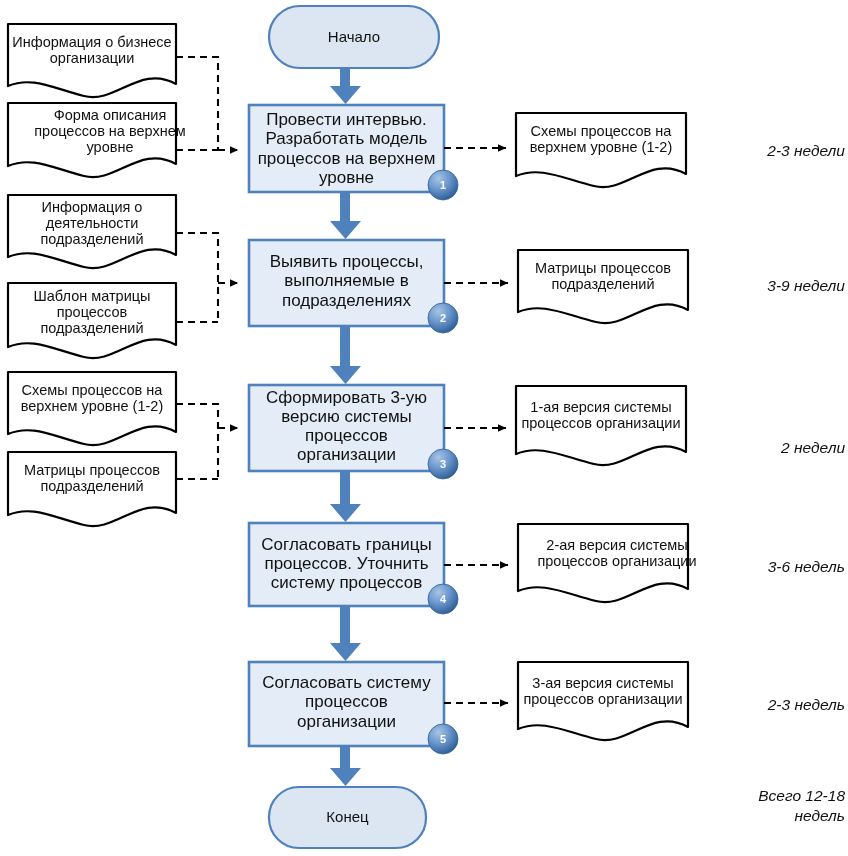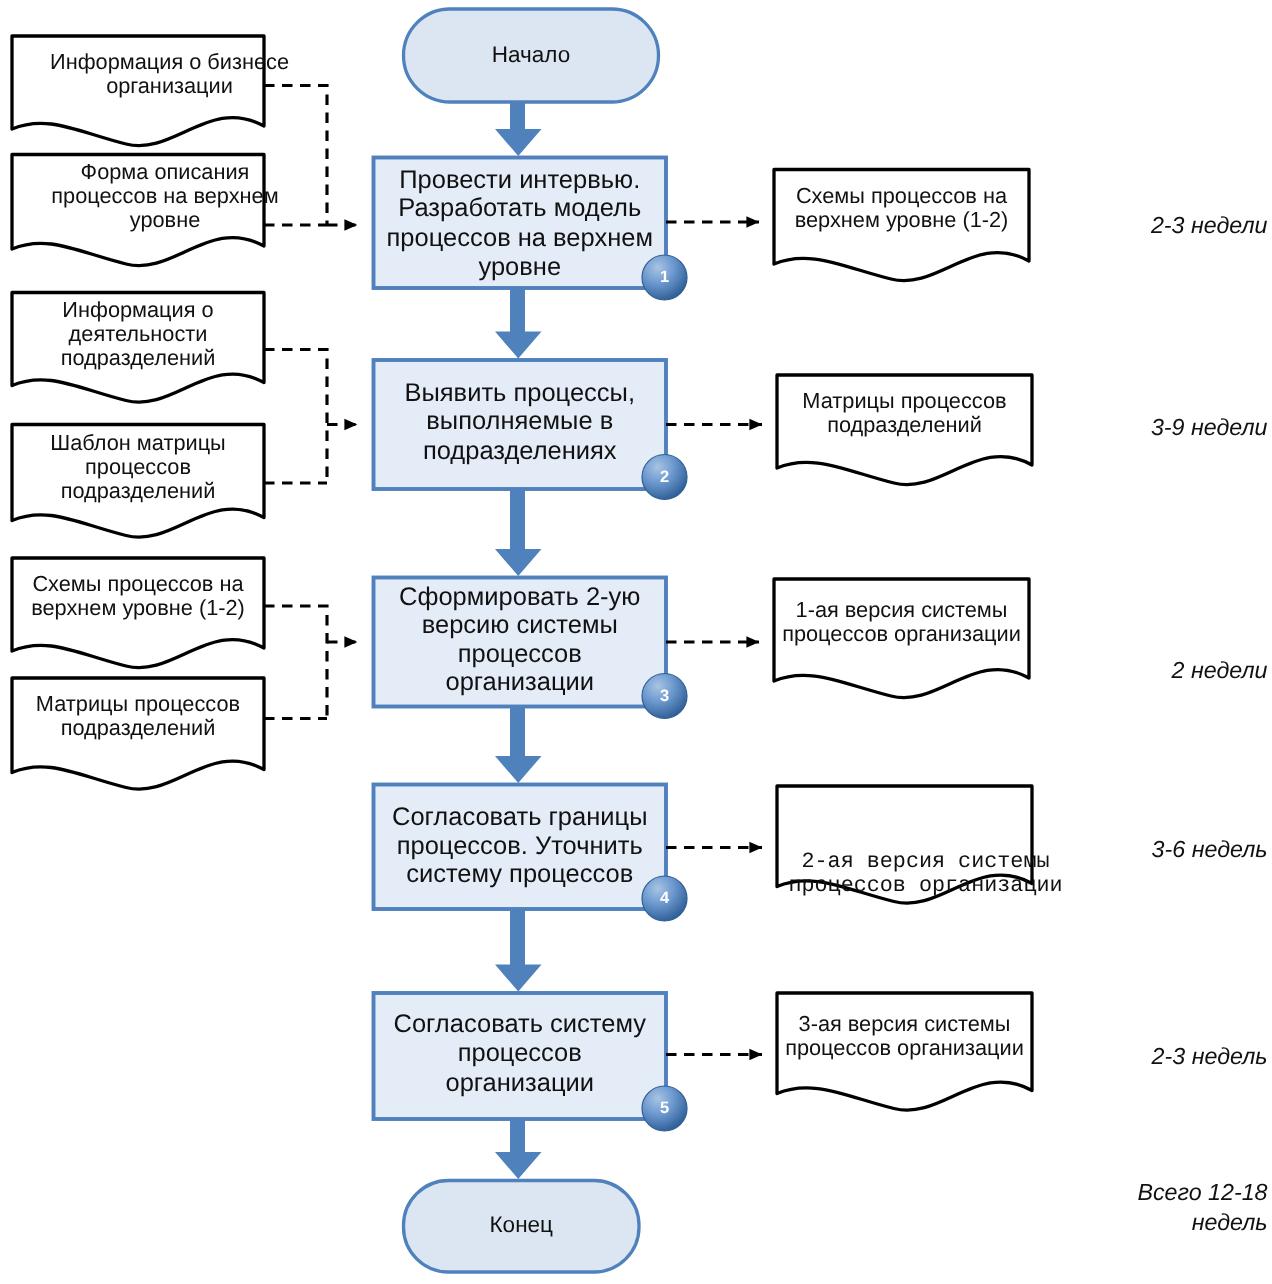--- a/index.html
+++ b/index.html
@@ -103,41 +103,41 @@
     <path d="M444,565 L508,565" marker-end="url(#blkArrow)"></path>
     <path d="M444,703 L508,703" marker-end="url(#blkArrow)"></path>
   </g>
 </svg>
 
 <div class="lbl term-lbl" style="left:269px;top:6px;width:170px;height:62px;">Начало</div>
 <div class="lbl term-lbl" style="left:269px;top:787px;width:157px;height:61px;">Конец</div>
 
 <div class="lbl proc-lbl" style="left:251px;top:105px;width:191px;height:87px;padding:0 4px;box-sizing:border-box;">Провести интервью. Разработать модель процессов на верхнем уровне</div>
 <div class="lbl proc-lbl" style="left:251px;top:238px;width:191px;height:86px;padding:0 6px;box-sizing:border-box;">Выявить процессы, выполняемые в подразделениях</div>
-<div class="lbl proc-lbl" style="left:251px;top:383px;width:191px;height:86px;padding:0 6px;box-sizing:border-box;">Сформировать 2-ую версию системы процессов организации</div>
+<div class="lbl proc-lbl" style="left:251px;top:383px;width:191px;height:86px;padding:0 6px;box-sizing:border-box;">Сформировать 3-ую версию системы процессов организации</div>
 <div class="lbl proc-lbl" style="left:249px;top:522px;width:195px;height:83px;padding:0 4px;box-sizing:border-box;">Согласовать границы процессов. Уточнить систему процессов</div>
 <div class="lbl proc-lbl" style="left:250px;top:660px;width:193px;height:84px;padding:0 4px;box-sizing:border-box;">Согласовать систему процессов организации</div>
 
 <div class="badge-num" style="left:433px;top:179px;">1</div>
 <div class="badge-num" style="left:433px;top:312px;">2</div>
 <div class="badge-num" style="left:433px;top:458px;">3</div>
 <div class="badge-num" style="left:433px;top:593px;">4</div>
 <div class="badge-num" style="left:433px;top:733px;">5</div>
 
-<div class="lbl doc-lbl" style="left:10px;top:22px;width:164px;height:56px;padding-left:21px;">Информация о бизнесе организации</div>
+<div class="lbl doc-lbl" style="left:10px;top:22px;width:164px;height:56px;">Информация о бизнесе организации</div>
 <div class="lbl doc-lbl" style="left:10px;top:101px;width:164px;height:60px;padding-left:18px;">Форма описания процессов на верхнем уровне</div>
 <div class="lbl doc-lbl" style="left:10px;top:193px;width:164px;height:60px;">Информация о деятельности подразделений</div>
 <div class="lbl doc-lbl" style="left:10px;top:281px;width:164px;height:62px;">Шаблон матрицы процессов подразделений</div>
 <div class="lbl doc-lbl" style="left:10px;top:370px;width:164px;height:56px;">Схемы процессов на верхнем уровне (1-2)</div>
 <div class="lbl doc-lbl" style="left:10px;top:450px;width:164px;height:56px;">Матрицы процессов подразделений</div>
 
 <div class="lbl doc-lbl" style="left:518px;top:111px;width:166px;height:56px;">Схемы процессов на верхнем уровне (1-2)</div>
 <div class="lbl doc-lbl" style="left:520px;top:248px;width:166px;height:56px;">Матрицы процессов подразделений</div>
 <div class="lbl doc-lbl" style="left:518px;top:384px;width:166px;height:62px;">1-ая версия системы процессов организации</div>
-<div class="lbl doc-lbl" style="left:520px;top:552px;width:194px;height:62px;font-family:Liberation Mono, monospace;">2-ая версия системы процессов организации</div>
+<div class="lbl doc-lbl" style="left:520px;top:522px;width:194px;height:62px;">2-ая версия системы процессов организации</div>
 <div class="lbl doc-lbl" style="left:520px;top:660px;width:166px;height:62px;">3-ая версия системы процессов организации</div>
 
 <div class="dur-lbl" style="left:700px;top:141px;width:145px;">2-3 недели</div>
 <div class="dur-lbl" style="left:700px;top:276px;width:145px;">3-9 недели</div>
 <div class="dur-lbl" style="left:700px;top:421px;width:145px;margin-top:17px;">2 недели</div>
 <div class="dur-lbl" style="left:700px;top:557px;width:145px;">3-6 недель</div>
 <div class="dur-lbl" style="left:700px;top:695px;width:145px;">2-3 недель</div>
 
 <div class="dur-lbl" style="left:700px;top:786px;width:145px;">Всего 12-18</div>
 <div class="dur-lbl" style="left:700px;top:806px;width:145px;">недель</div>

